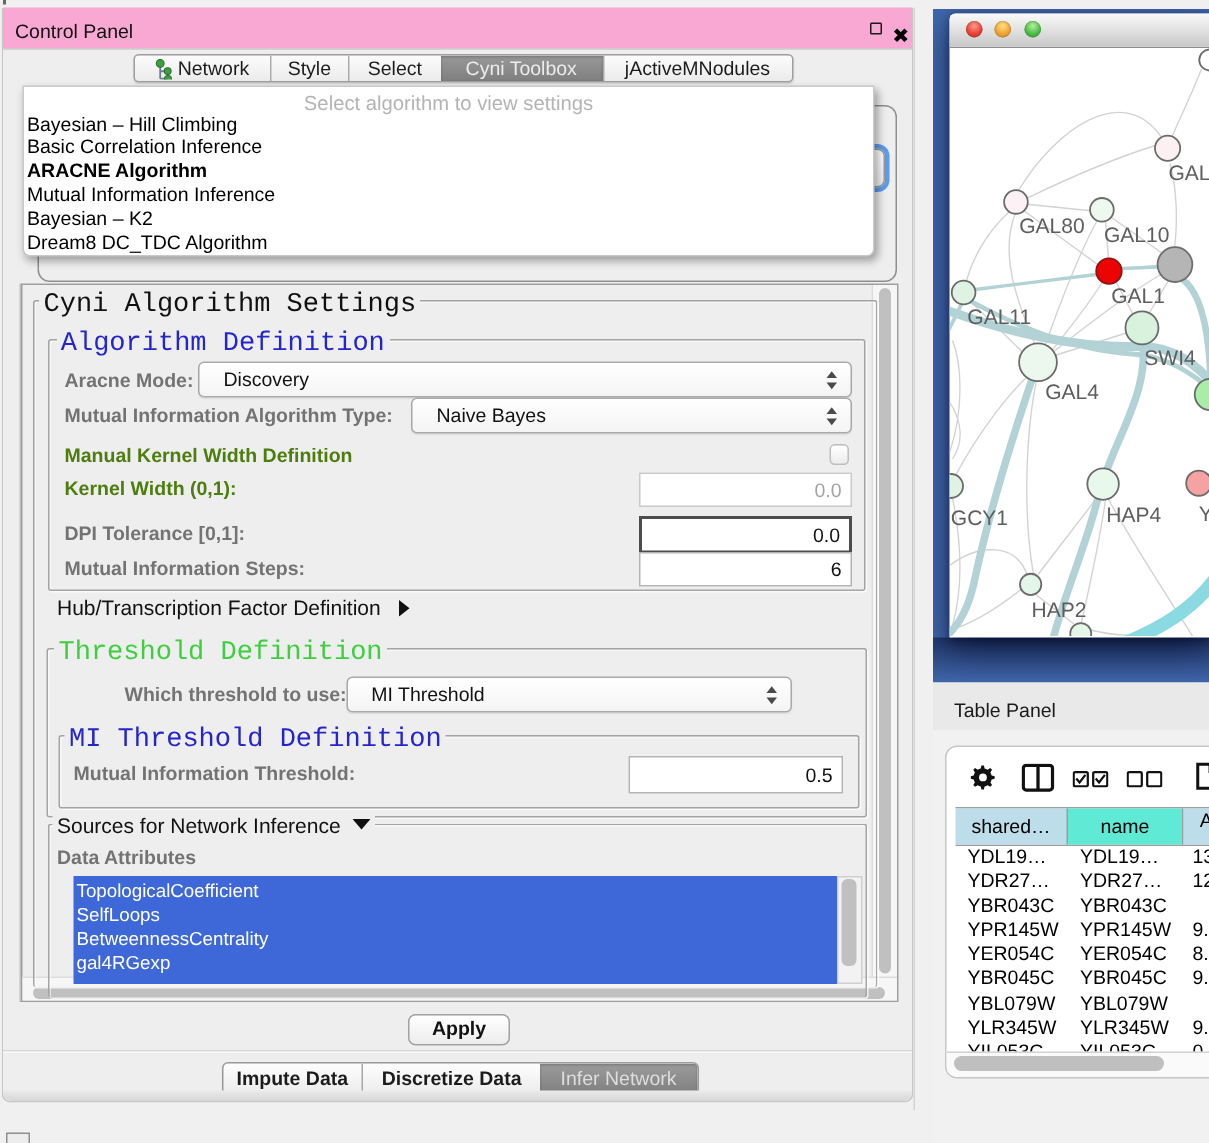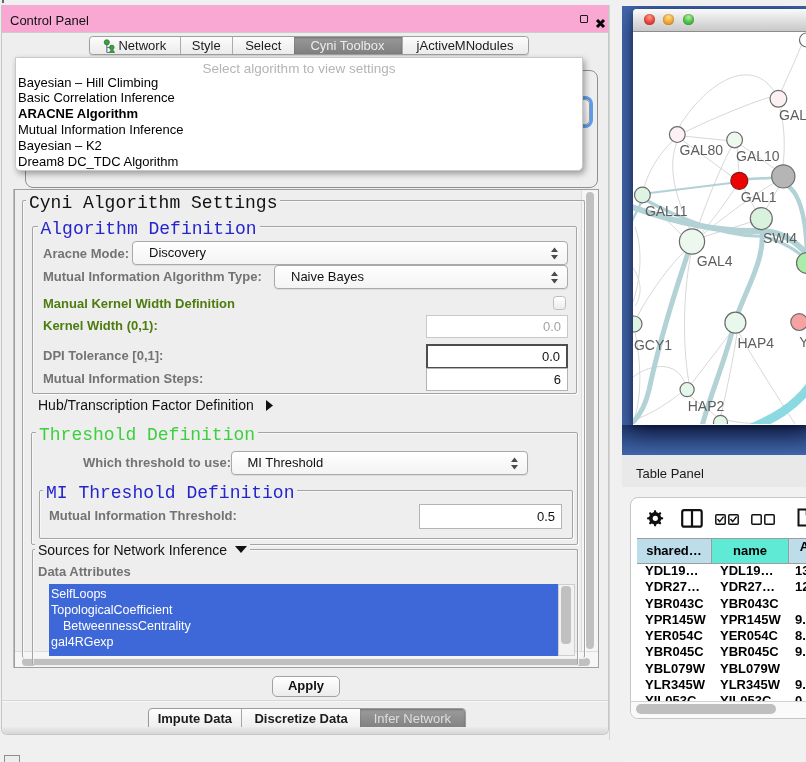--- a/index.html
+++ b/index.html
@@ -132,23 +132,23 @@
 
   <div class="grp" style="left:30px;top:543.5px;width:544px;height:115px;border-bottom:none;"></div>
   <div class="abs" style="left:33px;top:536.5px;background:#eeeeee;padding:0 3px;font-size:14px;color:#111;white-space:nowrap;">Sources for Network Inference&nbsp;
     <svg width="12" height="9" viewBox="0 0 12 9" style="vertical-align:1px">
         <path d="M0 1 L12 1 L6 8 Z" fill="#111"></path>
       </svg>
   </div>
   <div class="lbl abs" style="left:36px;top:559px;">Data Attributes</div>
 
   <div class="abs" style="left:47px;top:579px;width:508.5px;height:72px;background:#3e68d8;color:#ffffff;font-size:12.5px;line-height:16px;padding-top:2px;box-sizing:border-box;overflow:hidden;">
+    <div style="padding-left:2px;">TopologicalCoefficient</div>
     <div style="padding-left:2px;">SelfLoops</div>
-    <div style="padding-left:2px;">TopologicalCoefficient</div>
-    <div style="padding-left:14px;">BetweennessCentrality</div>
+    <div style="padding-left:2px;">BetweennessCentrality</div>
     <div style="padding-left:2px;">gal4RGexp</div>
   </div>
   <div class="abs" style="left:555.5px;top:579px;width:17.5px;height:72px;background:#f2f2f2;border:1px solid #cfcfcf;box-sizing:border-box;"></div>
   <div class="thumbv" style="left:559px;top:581px;width:10px;height:58px;"></div>
 
   <div class="abs" style="left:10.5px;top:184px;width:1px;height:479px;background:#bdbdbd;"></div>
 
   <div class="abs" style="left:13px;top:52px;width:566px;height:112px;background:#ffffff;border:1px solid #c9c9c9;border-radius:0 0 5px 5px;box-shadow:2px 3px 6px rgba(0,0,0,0.35);">
     <div class="abs" style="left:0;top:3px;width:100%;text-align:center;font-size:13.5px;color:#b4b4b4;">Select algorithm to view settings</div>
     <div class="abs" style="left:2px;top:16.5px;font-size:13px;color:#000;line-height:15.9px;white-space:nowrap;">
@@ -267,21 +267,21 @@
           <text x="54.7" y="379">HAP2</text>
         </g>
       </svg>
     </div>
   </div>
 </div>
 
 <div class="abs" style="left:622px;top:455px;width:184px;height:32px;background:#e9e9e9;text-decoration:underline;">
   <div class="abs" style="left:14px;top:11px;font-size:13px;color:#1a1a1a;">Table Panel</div>
 </div>
-<div class="abs" id="tablearea" style="left:622px;top:487px;width:184px;height:275px;background:#f1f1f1;font-weight:bold;">
+<div class="abs" id="tablearea" style="left:622px;top:487px;width:184px;height:275px;background:#f1f1f1;">
 
   <div class="abs" style="left:8px;top:10px;width:190px;height:220px;background:#ffffff;border:1px solid #c6c6c6;border-radius:8px;overflow:hidden;">
 
     <svg class="abs" style="left:16px;top:12px;" width="18" height="18" viewBox="0 0 18 18">
       <path fill="#111" d="M9 0 L10.8 0 L11.3 2.2 A7 7 0 0 1 13.5 3.1 L15.4 1.9 L16.7 3.2 L15.5 5.1 A7 7 0 0 1 16.4 7.3 L18.6 7.8 L18.6 9.6 L16.4 10.1 A7 7 0 0 1 15.5 12.3 L16.7 14.2 L15.4 15.5 L13.5 14.3 A7 7 0 0 1 11.3 15.2 L10.8 17.4 L9 17.4 L8.5 15.2 A7 7 0 0 1 6.3 14.3 L4.4 15.5 L3.1 14.2 L4.3 12.3 A7 7 0 0 1 3.4 10.1 L1.2 9.6 L1.2 7.8 L3.4 7.3 A7 7 0 0 1 4.3 5.1 L3.1 3.2 L4.4 1.9 L6.3 3.1 A7 7 0 0 1 8.5 2.2 Z" transform="translate(-1,0.3) scale(0.92)"></path>
       <circle cx="8.3" cy="8.3" r="2.6" fill="#fff"></circle>
     </svg>
     <svg class="abs" style="left:50px;top:11px;" width="22" height="19" viewBox="0 0 22 19">
       <rect x="1.2" y="1.2" width="19.5" height="16.5" rx="2" fill="none" stroke="#111" stroke-width="2.2"></rect>
       <line x1="11" y1="1" x2="11" y2="18" stroke="#111" stroke-width="2.2"></line>

